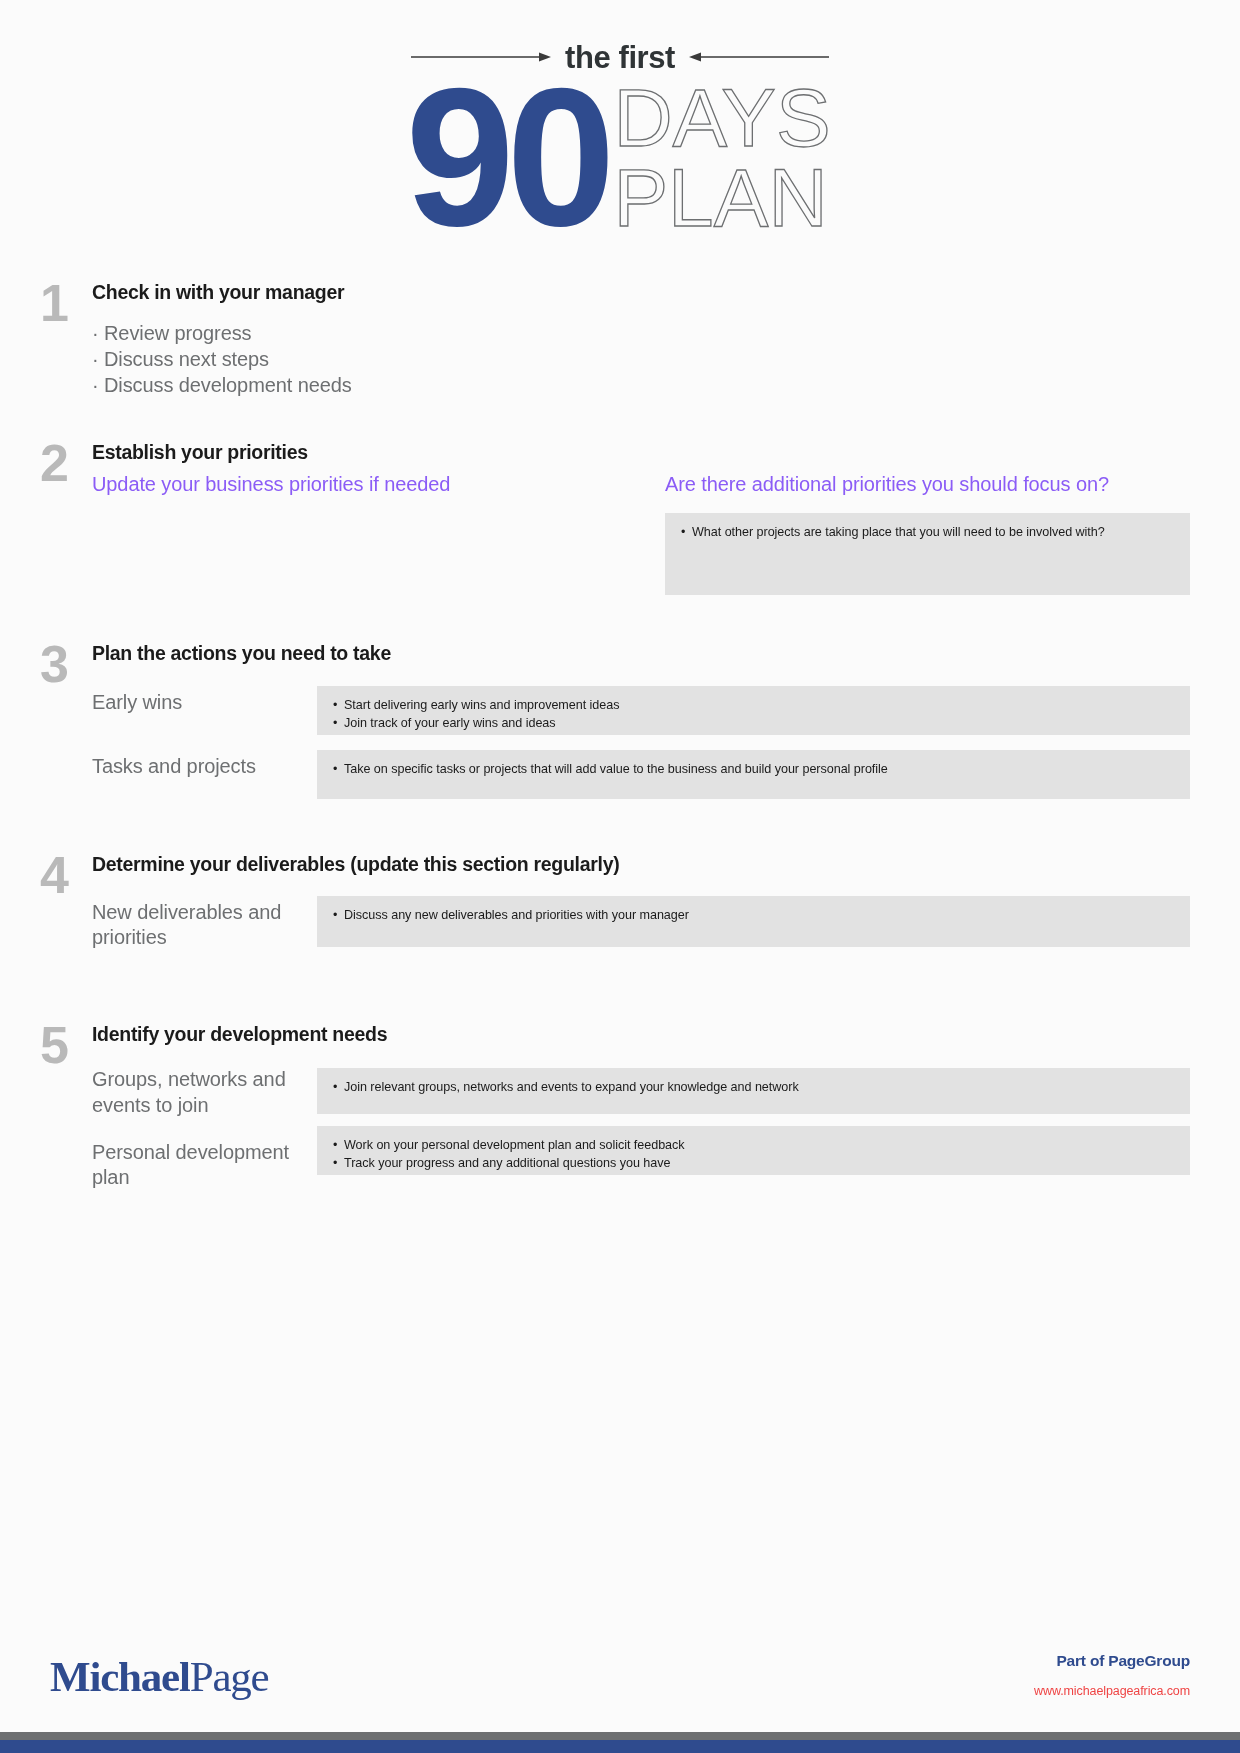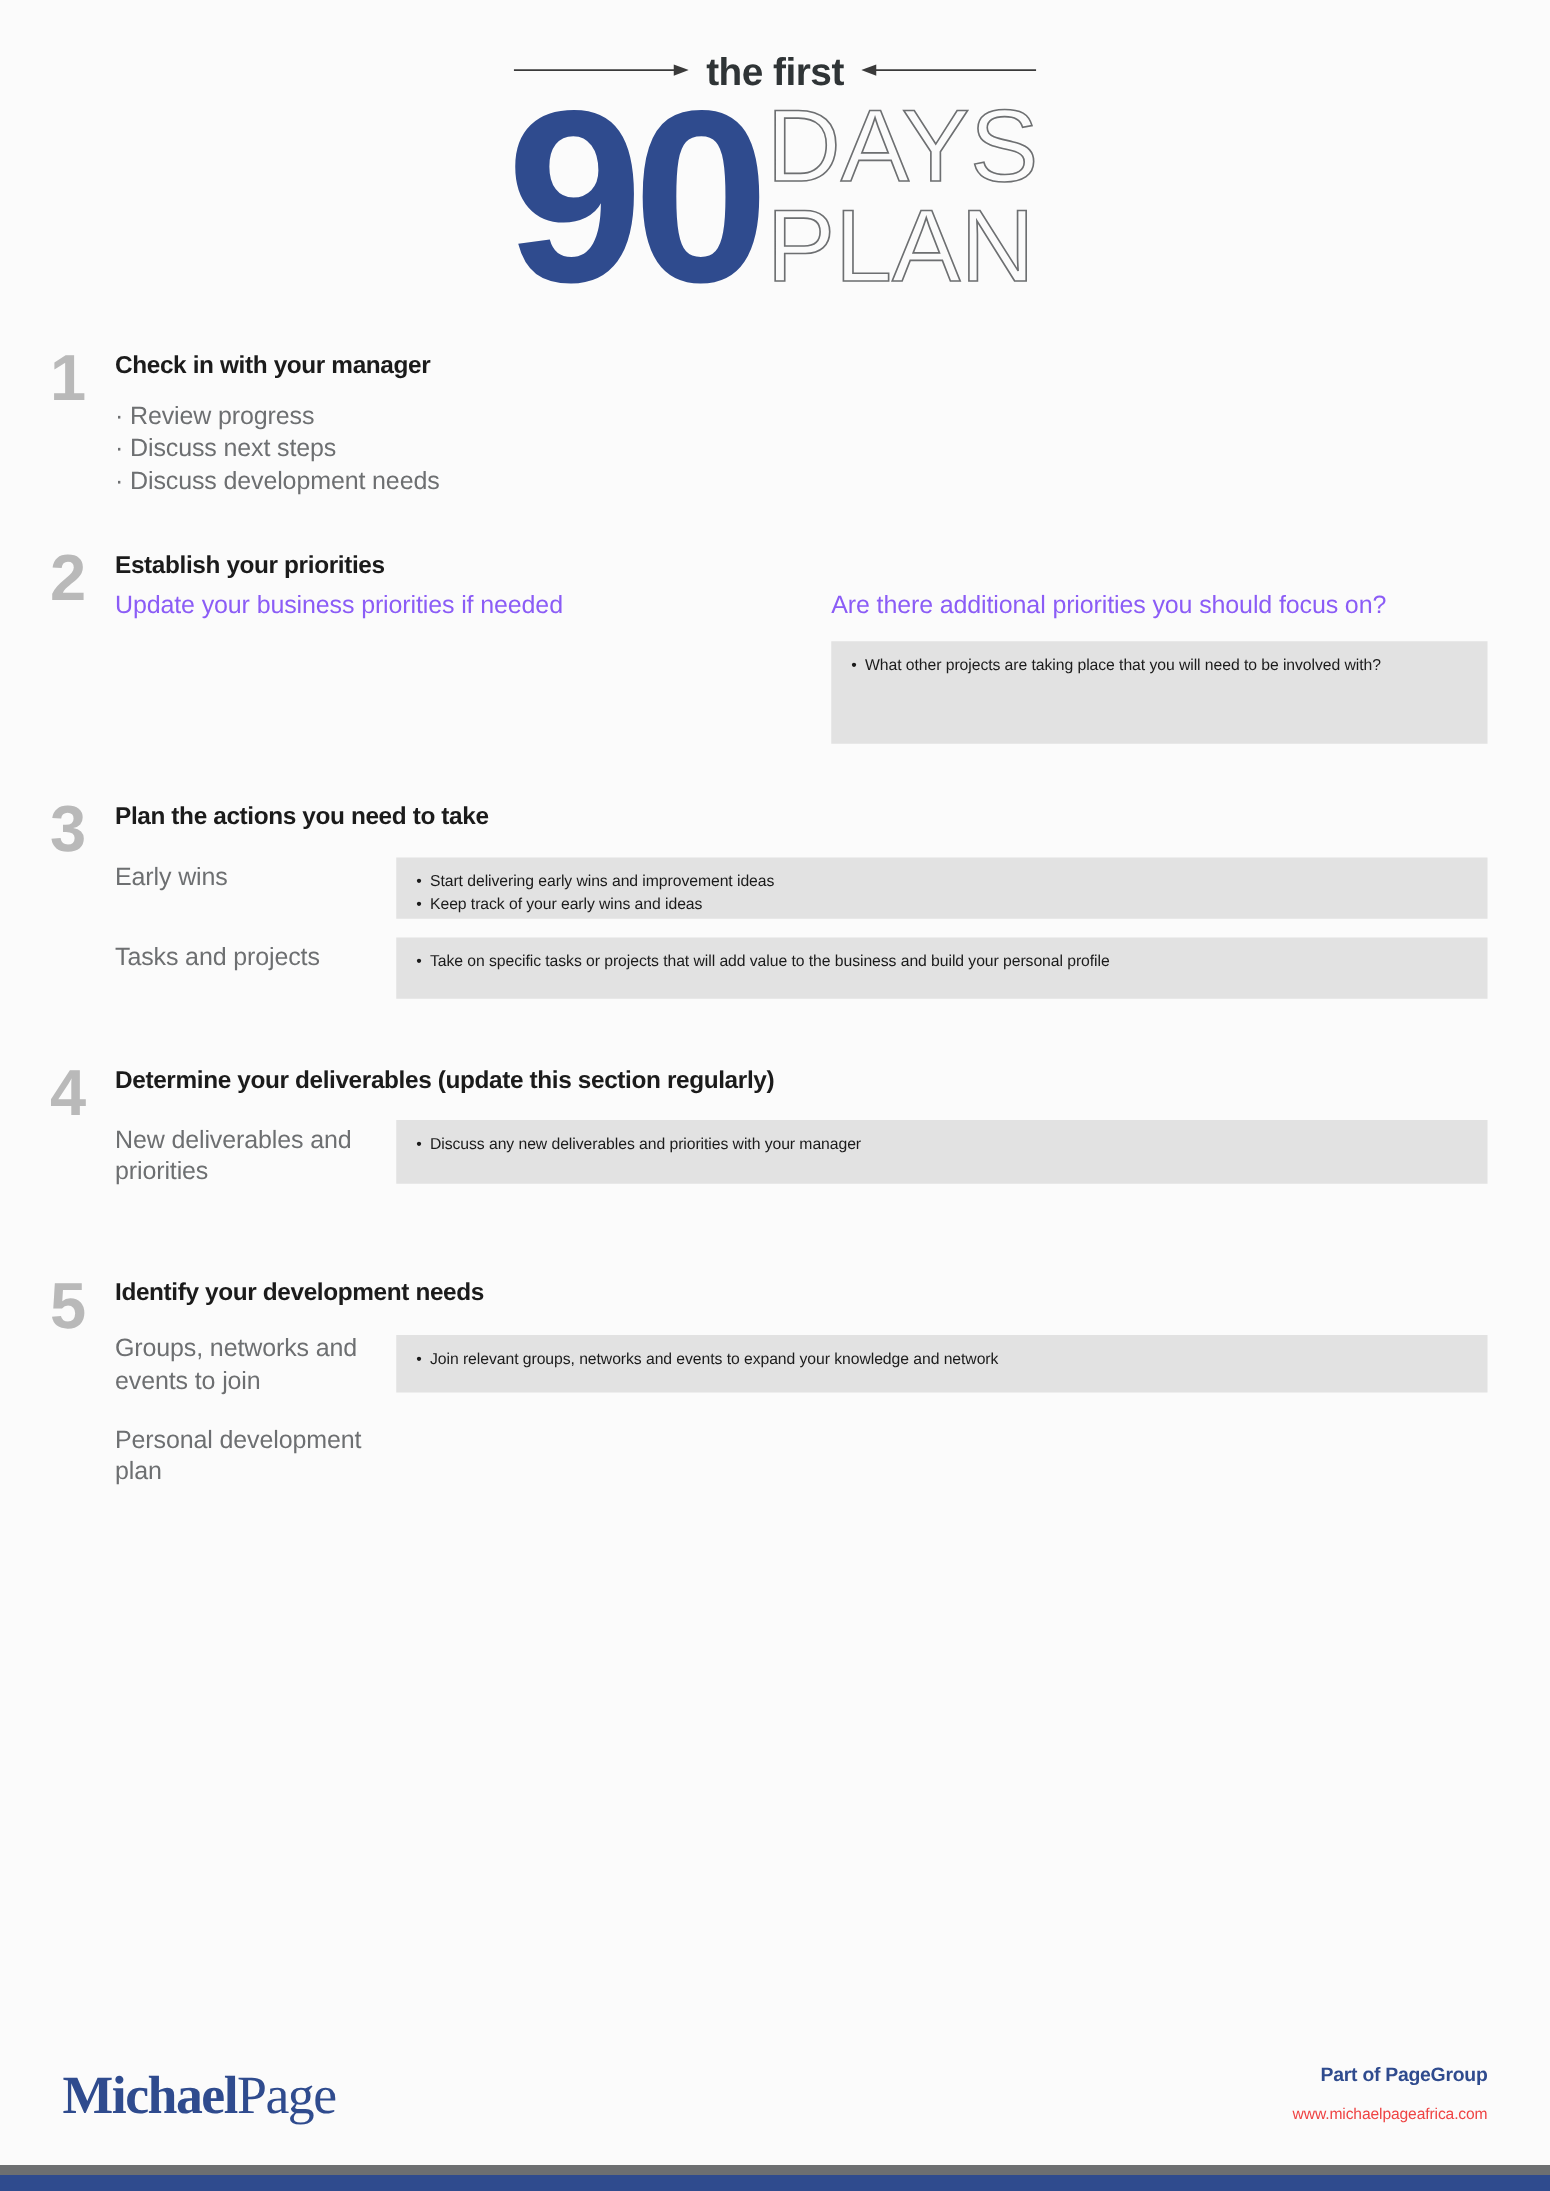--- a/index.html
+++ b/index.html
@@ -330,21 +330,21 @@
     <div class="section" style="margin-top:48px;">
       <div class="step-num">3</div>
       <div class="sec-body">
         <div class="sec-title">Plan the actions you need to take</div>
 
         <div class="row" style="margin-top:22px;">
           <div class="row-label">Early wins</div>
           <div class="row-box">
             <ul class="gbox" style="height:49px;">
               <li>Start delivering early wins and improvement ideas</li>
-              <li>Keep track of your early wins and ideas</li>
+              <li>Join track of your early wins and ideas</li>
             </ul>
           </div>
         </div>
 
         <div class="row" style="margin-top:15px;">
           <div class="row-label">Tasks and projects</div>
           <div class="row-box">
             <ul class="gbox" style="height:49px;">
               <li>Take on specific tasks or projects that will add value to the business and build your personal profile</li>
             </ul>
@@ -379,20 +379,26 @@
           <div class="row-label">Groups, networks and events to join</div>
           <div class="row-box" style="margin-top:5px;">
             <ul class="gbox" style="height:46px;">
               <li>Join relevant groups, networks and events to expand your knowledge and network</li>
             </ul>
           </div>
         </div>
 
         <div class="row" style="margin-top:8px;">
           <div class="row-label" style="padding-top:14px;">Personal development plan</div>
+          <div class="row-box">
+            <ul class="gbox" style="height:49px;">
+              <li>Work on your personal development plan and solicit feedback</li>
+              <li>Track your progress and any additional questions you have</li>
+            </ul>
+          </div>
         </div>
       </div>
     </div>
 
   </div>
 
   <div class="footer">
     <div class="footer-inner">
       <div class="logo">
         <span class="michael">Michael</span><span class="page">Page</span>

